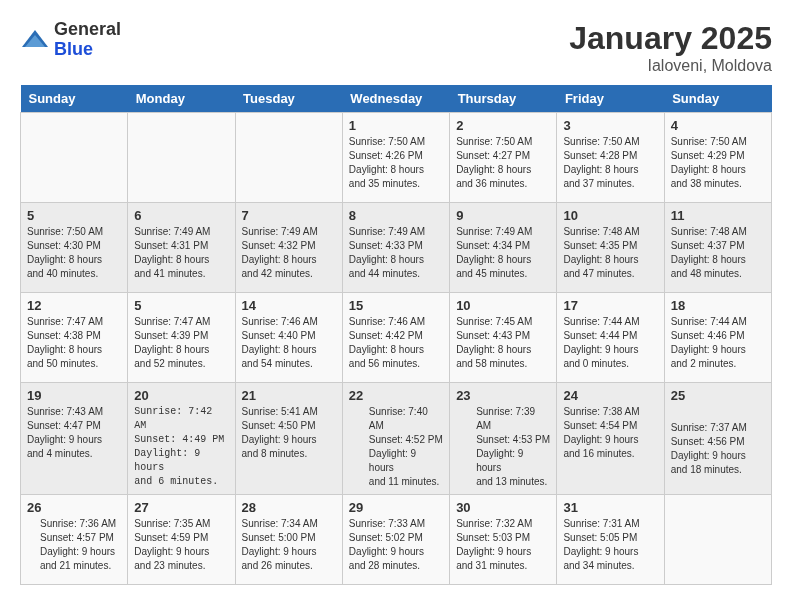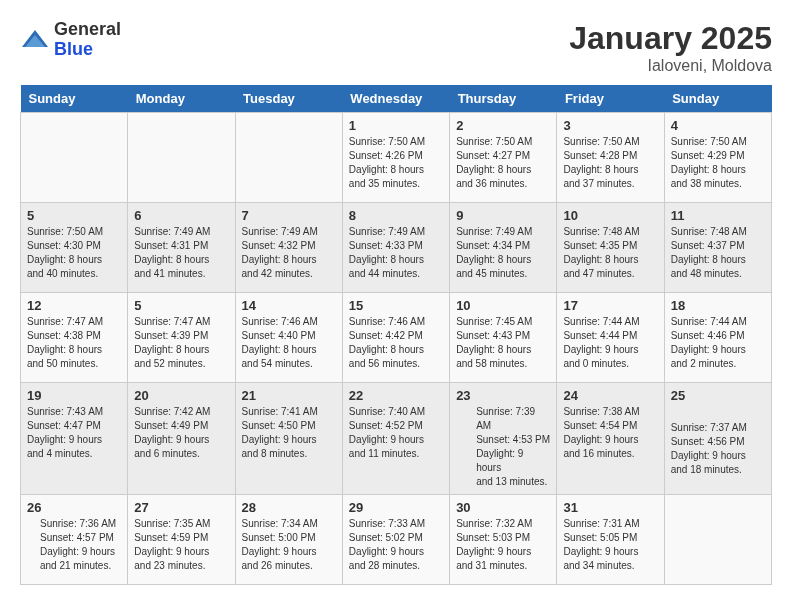--- a/index.html
+++ b/index.html
@@ -263,35 +263,35 @@
       <tr>
         <td>
           <span class="day-num">19</span>
           <div class="day-info" style="white-space: pre-line;">Sunrise: 7:43 AM
 Sunset: 4:47 PM
 Daylight: 9 hours
 and 4 minutes.</div>
         </td>
         <td>
           <span class="day-num">20</span>
-          <div class="day-info" style="white-space: pre-line;">Sunrise: 7:42 AM
+          <div class="day-info" style="white-space: pre-line; font-family: Liberation Mono, monospace;">Sunrise: 7:42 AM
 Sunset: 4:49 PM
 Daylight: 9 hours
 and 6 minutes.</div>
         </td>
         <td>
           <span class="day-num">21</span>
-          <div class="day-info" style="white-space: pre-line;">Sunrise: 7:41 AM
+          <div class="day-info" style="white-space: pre-line;">Sunrise: 5:41 AM
 Sunset: 4:50 PM
 Daylight: 9 hours
 and 8 minutes.</div>
         </td>
         <td>
           <span class="day-num">22</span>
-          <div class="day-info" style="white-space: pre-line;">Sunrise: 7:40 AM
+          <div class="day-info" style="white-space: pre-line; margin-left: 20px;">Sunrise: 7:40 AM
 Sunset: 4:52 PM
 Daylight: 9 hours
 and 11 minutes.</div>
         </td>
         <td>
           <span class="day-num">23</span>
           <div class="day-info" style="white-space: pre-line; margin-left: 20px;">Sunrise: 7:39 AM
 Sunset: 4:53 PM
 Daylight: 9 hours
 and 13 minutes.</div>

